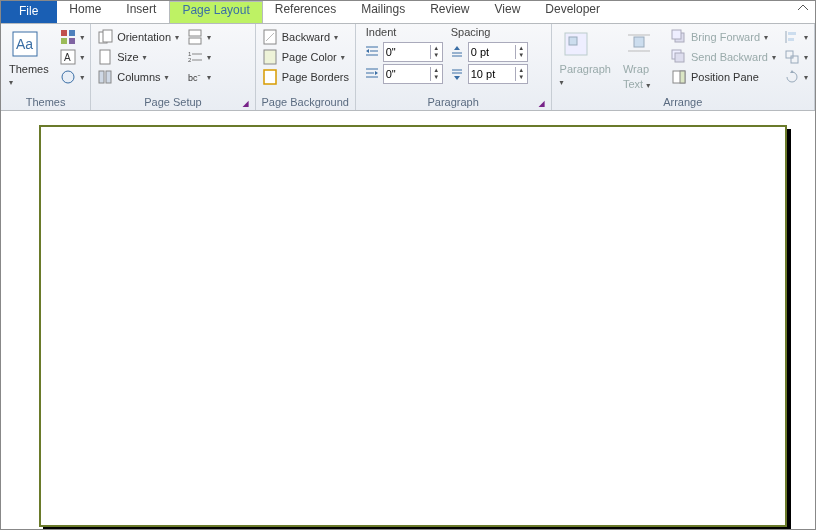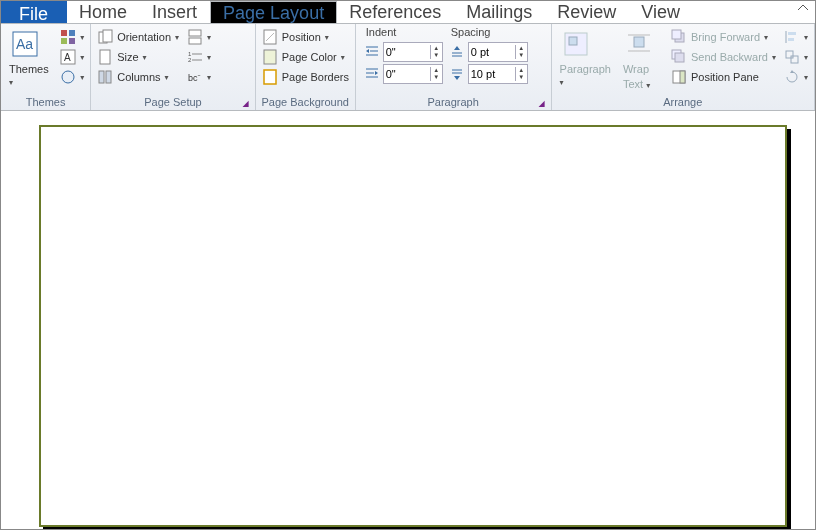--- a/index.html
+++ b/index.html
@@ -1,20 +1,20 @@
 <!DOCTYPE html>
 <html><head>
 <meta charset="utf-8">
 <style>
   * { box-sizing: border-box; margin: 0; padding: 0; font-family: "Segoe UI", Tahoma, sans-serif; }
   body { width: 816px; height: 530px; background: #fff; overflow: hidden; border: 1px solid #888; }
-  .tabs { display: flex; height: 22px; background: #fff; font-size: 18px; align-items: stretch; }
+  .tabs { display: flex; height: 22px; background: #fff; font-size: 12px; align-items: stretch; }
   .tab { padding: 1px 12px 0 12px; cursor: pointer; color: #444; border-right: 1px solid transparent; }
   .tab.file { background: #1a5fb4; color: #fff; padding: 3px 18px 0 18px; }
-  .tab.active { background: #000000; border: 1px solid #b6babe; border-bottom: none; color: #3a6ea5; }
+  .tab.active { background: #bef264; border: 1px solid #b6babe; border-bottom: none; color: #3a6ea5; }
   .minbtn { margin-left: auto; padding: 2px 6px; color: #555; font-size: 11px; }
   .ribbon { display: flex; height: 88px; background: linear-gradient(#f7f8fa,#e9edf3); border-top: 1px solid #b6babe; border-bottom: 1px solid #b6babe; }
   .group { display: flex; flex-direction: column; border-right: 1px solid #c7cdd4; padding: 2px 4px 0 4px; }
   .group-body { flex: 1; display: flex; align-items: flex-start; gap: 4px; }
   .group-label { font-size: 11px; color: #5a6b80; text-align: center; padding: 1px 0 2px 0; position: relative; }
   .dlaunch { position: absolute; right: 2px; bottom: 2px; font-size: 8px; color: #728; }
   .bigbtn { display: flex; flex-direction: column; align-items: flex-start; justify-content: flex-start; padding: 2px 4px; font-size: 11px; color: #333; gap: 3px; min-width: 46px; }
   .bigbtn.disabled { color: #9aa; }
   .bigicon { width: 32px; height: 32px; display: flex; align-items: center; justify-content: center; }
   .stack { display: flex; flex-direction: column; gap: 2px; padding-top: 2px; }
@@ -39,20 +39,21 @@
 
 <div class="tabs">
   <div class="tab file">File</div>
   <div class="tab">Home</div>
   <div class="tab">Insert</div>
   <div class="tab active">Page Layout</div>
   <div class="tab">References</div>
   <div class="tab">Mailings</div>
   <div class="tab">Review</div>
   <div class="tab">View</div>
+  <div class="tab">Developer</div>
   <div class="minbtn">
     <svg width="12" height="10">
         <path d="M1 7 L6 2 L11 7" stroke="#555" fill="none" stroke-width="1"></path>
       </svg>
   </div>
 </div>
 
 <div class="ribbon">
 
   <div class="group" style="width:92px">
@@ -170,21 +171,21 @@
   <div class="group" style="width:100px">
     <div class="group-body">
       <div class="stack">
         <div class="smallbtn">
             <span class="smicon">
               <svg width="16" height="16">
                 <rect x="2" y="1" width="12" height="14" fill="#fff" stroke="#888"></rect>
                 <line x1="4" y1="12" x2="12" y2="4" stroke="#bbb"></line>
               </svg>
             </span>
-            <span>Position</span> 
+            <span>Backward</span> 
             <span class="dd">▾</span>
           </div>
         <div class="smallbtn">
             <span class="smicon">
               <svg width="16" height="16">
                 <rect x="2" y="1" width="12" height="14" fill="#eef3d8" stroke="#888"></rect>
               </svg>
             </span>
             <span>Page Color</span> 
             <span class="dd">▾</span>

